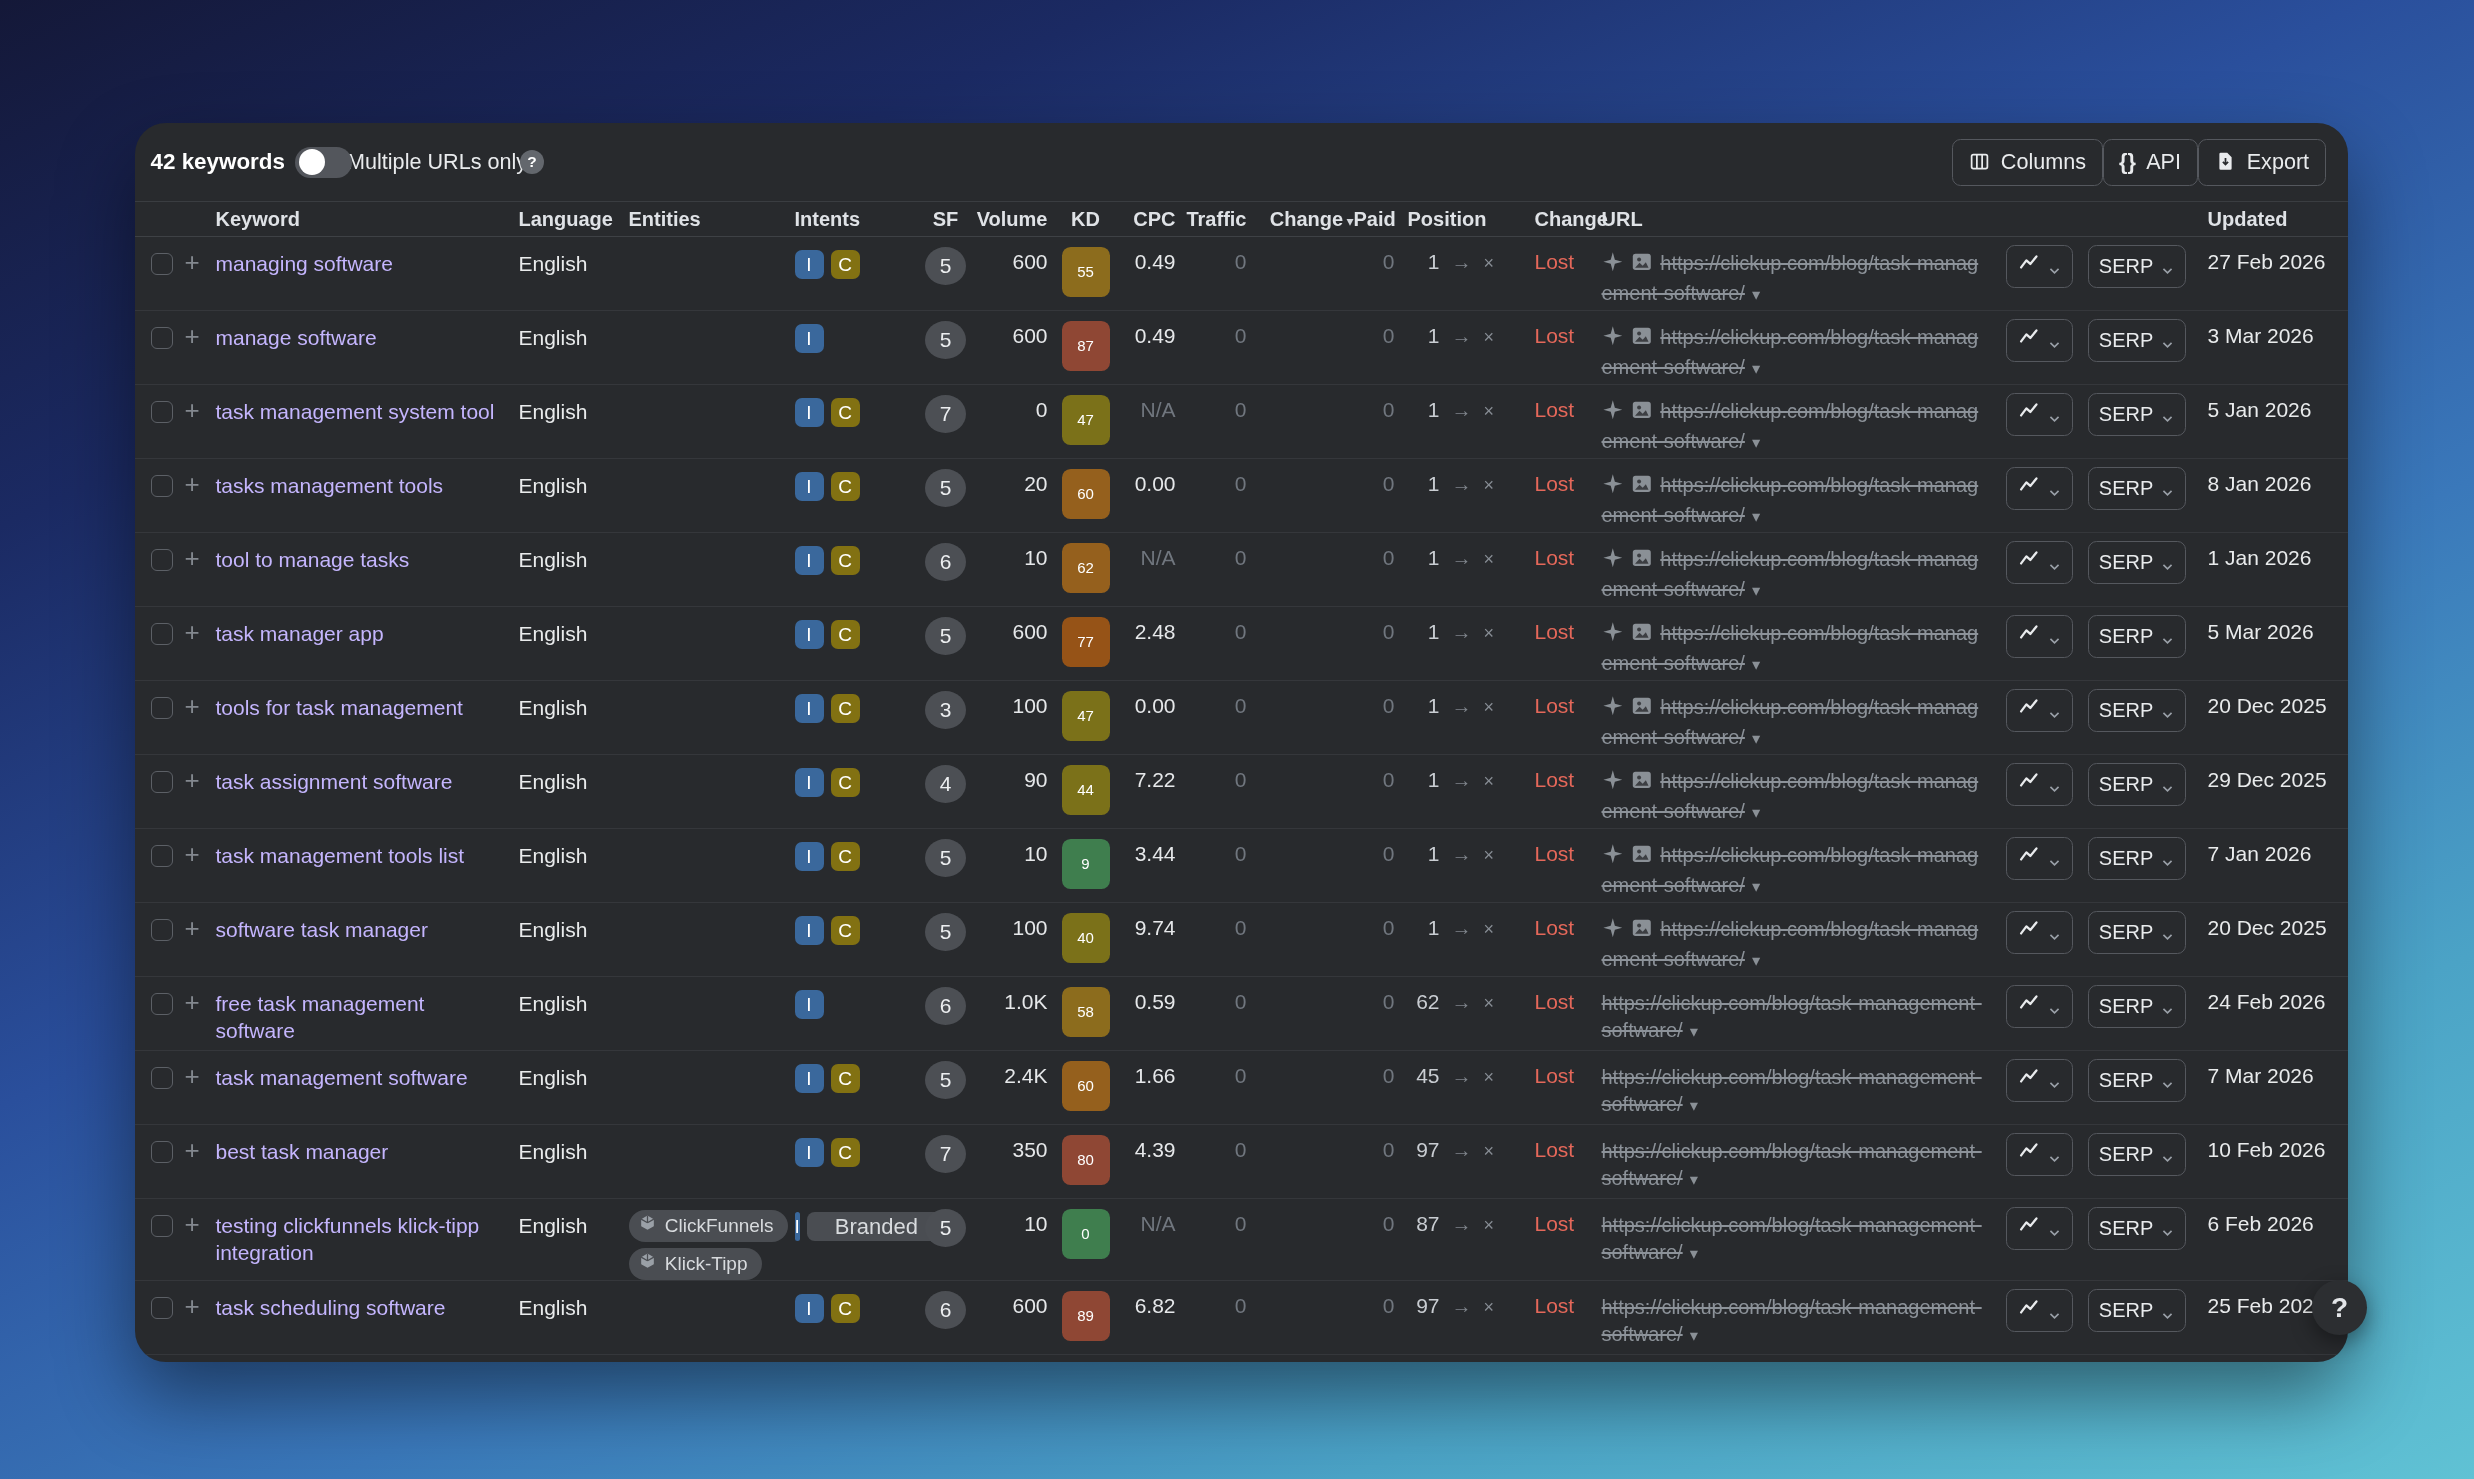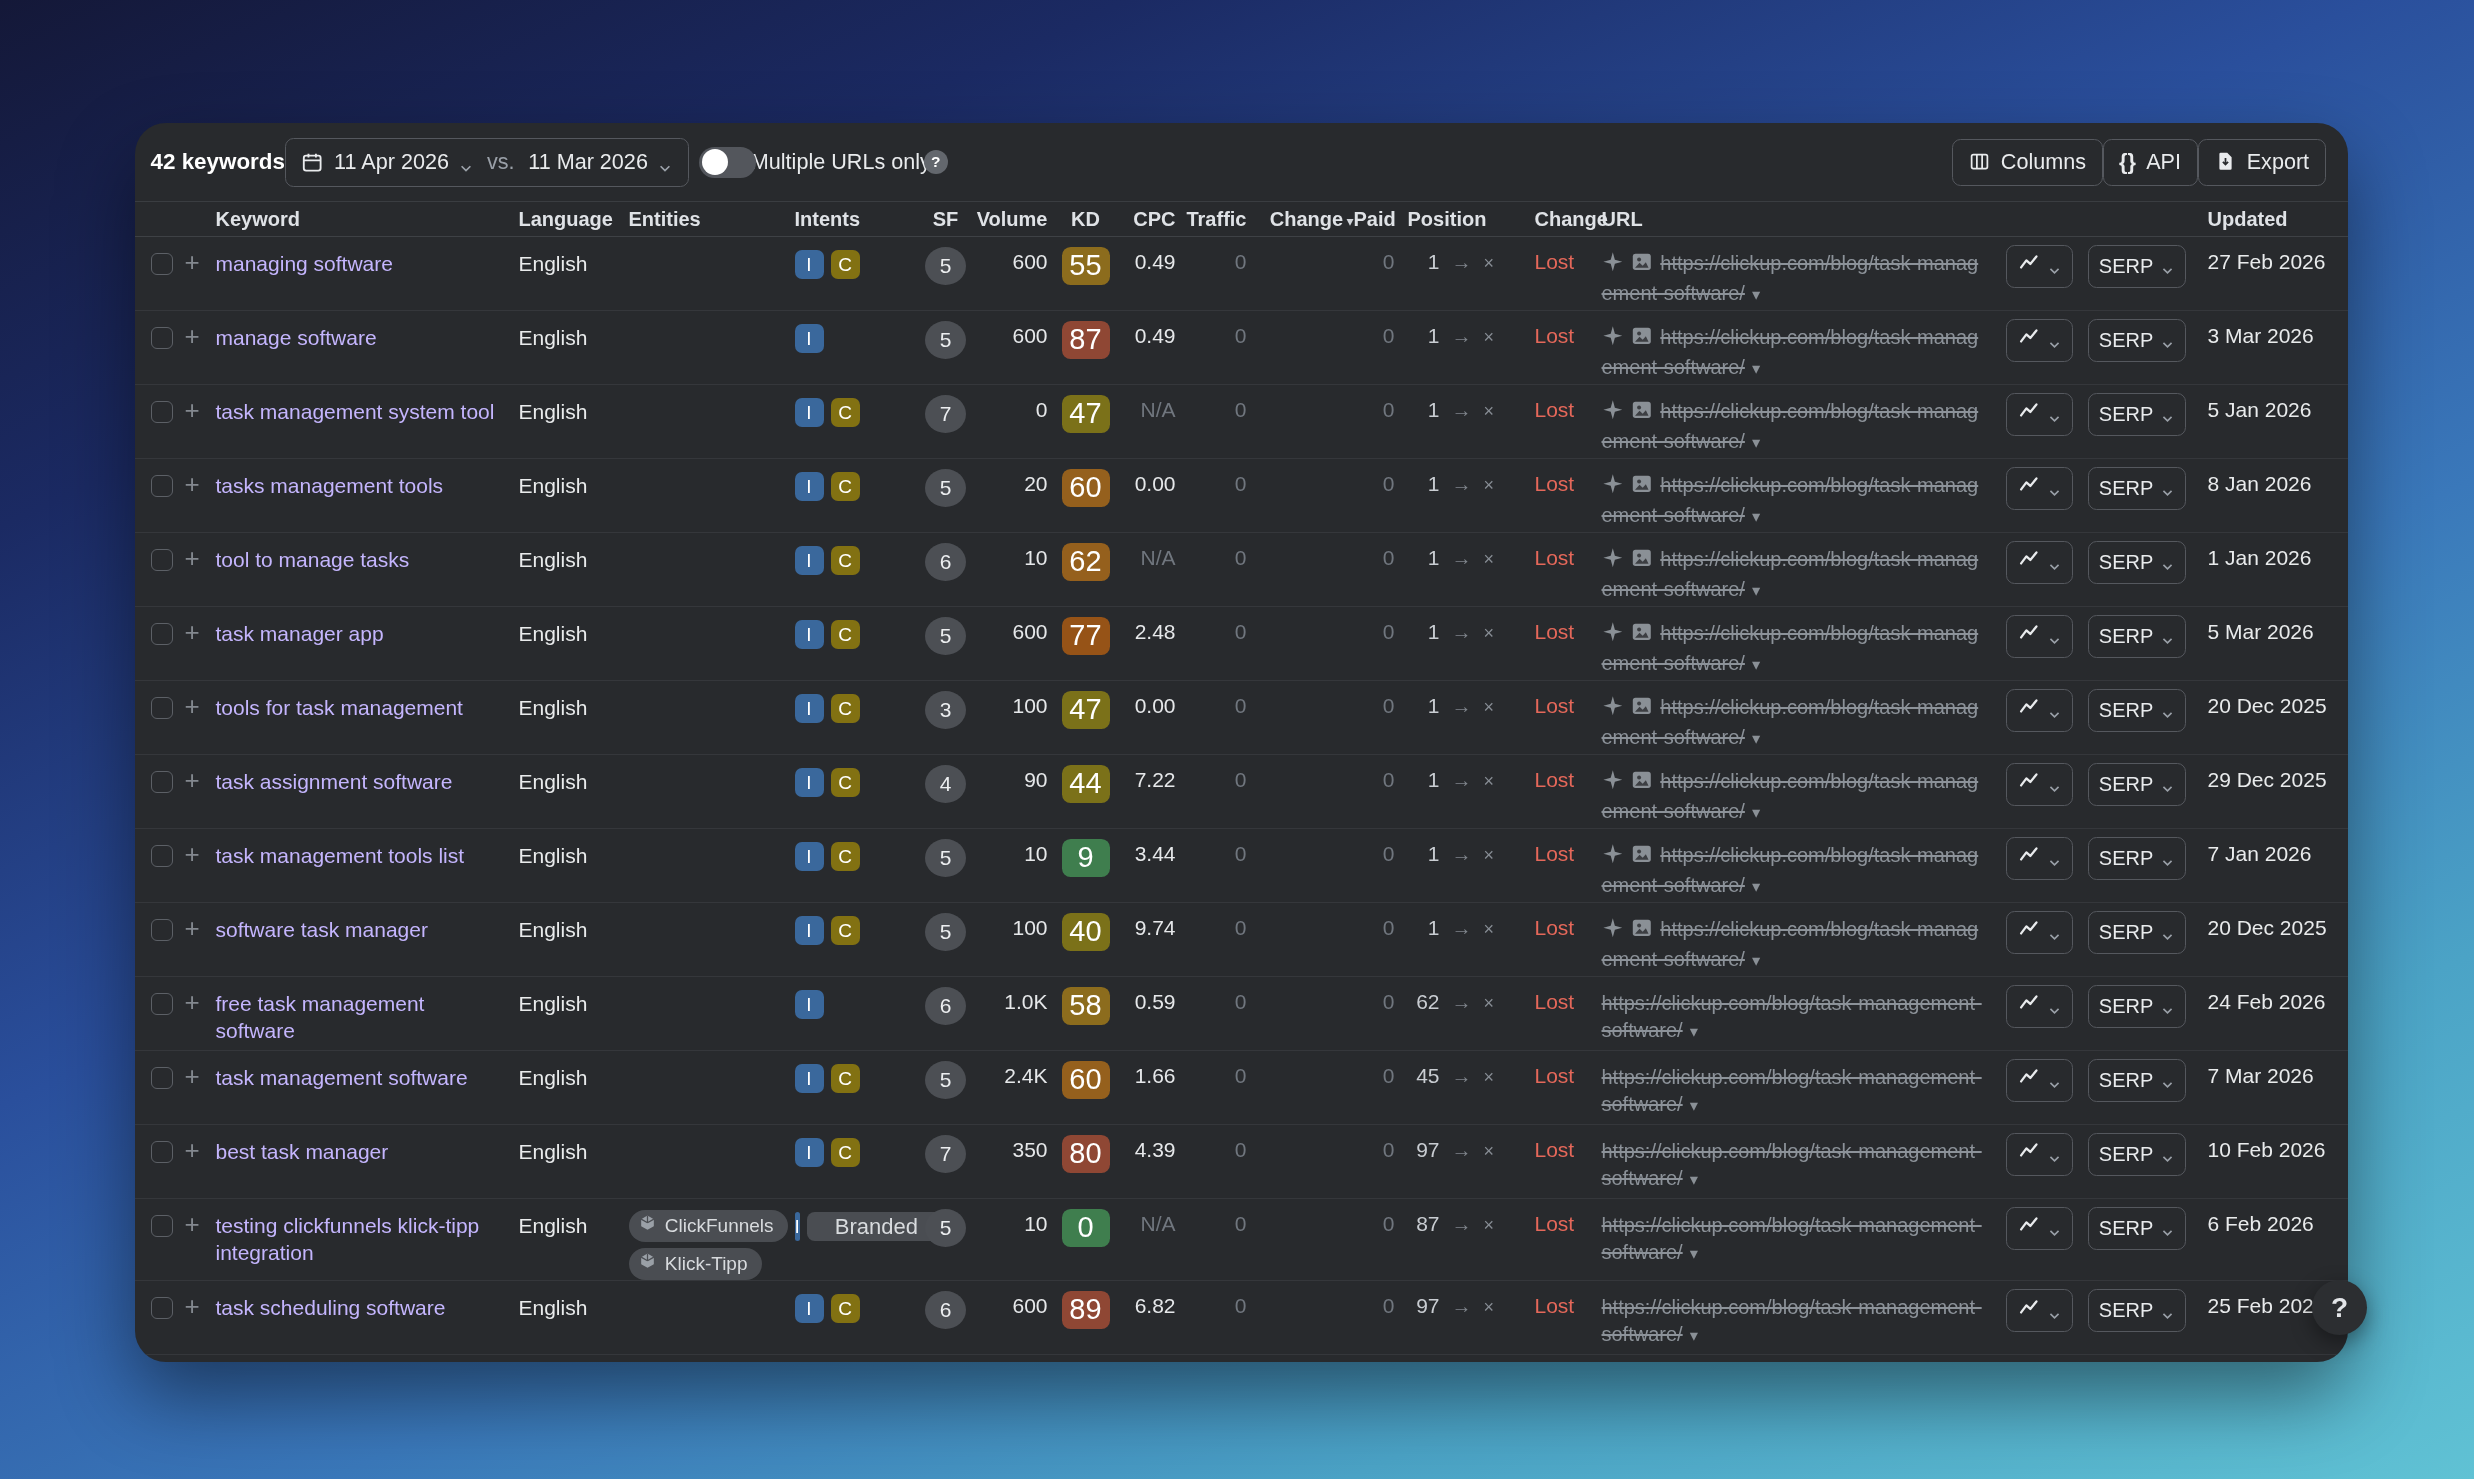--- a/index.html
+++ b/index.html
@@ -50,21 +50,21 @@
   .ents{display:flex;flex-direction:column;gap:6px;align-items:flex-start;margin-top:-1.7px;}
   .ent-pill{display:flex;align-items:center;gap:7.8px;background:#4a4d52;border-radius:16.4px;height:32px;
     padding:0 14px 0 9.5px;font-size:19px;color:#d8dbde;white-space:nowrap;}
   .ints{display:flex;gap:7px;align-items:center;}
   .ibadge{width:29px;height:29px;border-radius:7px;color:#fff;font-size:19px;display:flex;align-items:center;justify-content:center;}
   .ibadge.i{background:#3a689c;} .ibadge.c{background:#827112;}
   .branded{height:29px;border-radius:7.8px;background:#4a4d52;color:#d8dbde;font-size:22px;
     display:flex;align-items:center;padding:0 28px;}
   .sf{display:inline-flex;width:41px;height:38px;border-radius:50%;background:#4c4f54;color:#eceef0;
     align-items:center;justify-content:center;font-size:21px;margin-top:-3.4px;}
-  .kd{display:inline-flex;min-width:48px;height:38px;border-radius:8.6px;color:#fff;font-size:29px;
+  .kd{display:inline-flex;min-width:48px;height:50px;border-radius:8.6px;color:#fff;font-size:15px;
     align-items:center;justify-content:center;margin-top:-3.4px;padding:0 5.2px;box-sizing:border-box;}
   .num{color:#e6e8ea;} .dim{color:#70767e;}
   .pos-num{display:inline-block;width:45px;text-align:right;color:#c9cdd2;}
   .pos-arrow{color:#7f858c;margin-left:12px;font-size:20px;}
   .pos-x{color:#878d94;margin-left:12px;font-size:18px;}
   .lost{color:#e5685a;}
   .url-cell{display:block;line-height:27px;max-width:384px;word-break:break-all;font-size:20px;color:#8c9299;}
   .url-cell .uicon{display:inline-block;vertical-align:-2.6px;margin-right:7.8px;}
   .url-text{text-decoration:line-through;}
   .url-caret{color:#8a9096;font-size:16.4px;margin-left:7px;text-decoration:none;}
@@ -78,43 +78,20 @@
     display:flex;align-items:center;justify-content:center;z-index:5;}
 </style>
 </head>
 <body>
 
 <div class="panel">
 
   <div class="toolbar">
     <span class="kw-count">42 keywords</span>
 
-    <div class="pill">
-      <span class="icon24">
-        <svg viewBox="0 0 24 24" width="22.4" height="22.4">
-            <rect x="3" y="5" width="18" height="16" rx="2.5" fill="none" stroke="#e9ebed" stroke-width="2"></rect>
-            <line x1="3" y1="10" x2="21" y2="10" stroke="#e9ebed" stroke-width="2"></line>
-            <line x1="8" y1="3" x2="8" y2="7" stroke="#e9ebed" stroke-width="2"></line>
-            <line x1="16" y1="3" x2="16" y2="7" stroke="#e9ebed" stroke-width="2"></line>
-          </svg>
-      </span>
-      <span>11 Apr 2026</span>
-      <span class="chev">
-        <svg viewBox="0 0 16 16" width="14" height="14">
-            <path d="M3 6l5 5 5-5" fill="none" stroke="#9aa0a8" stroke-width="2"></path>
-          </svg>
-      </span>
-      <span class="vs">vs.</span>
-      <span>11 Mar 2026</span>
-      <span class="chev">
-        <svg viewBox="0 0 16 16" width="14" height="14">
-            <path d="M3 6l5 5 5-5" fill="none" stroke="#9aa0a8" stroke-width="2"></path>
-          </svg>
-      </span>
-    </div>
 
     <div class="toggle">
         <div class="knob"></div>
       </div>
     <span class="tog-label">Multiple URLs only</span>
     <span class="qbadge">?</span>
 
     <div class="spacer"></div>
 
     <button class="btn">

